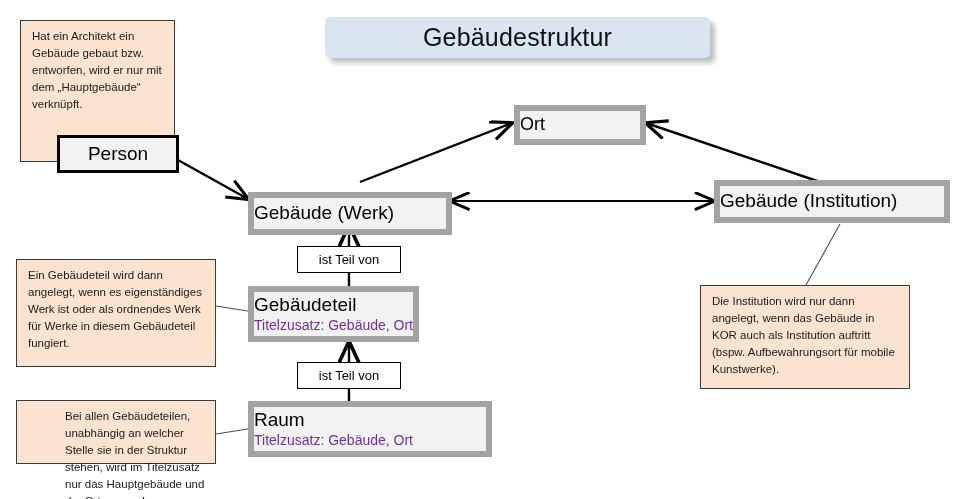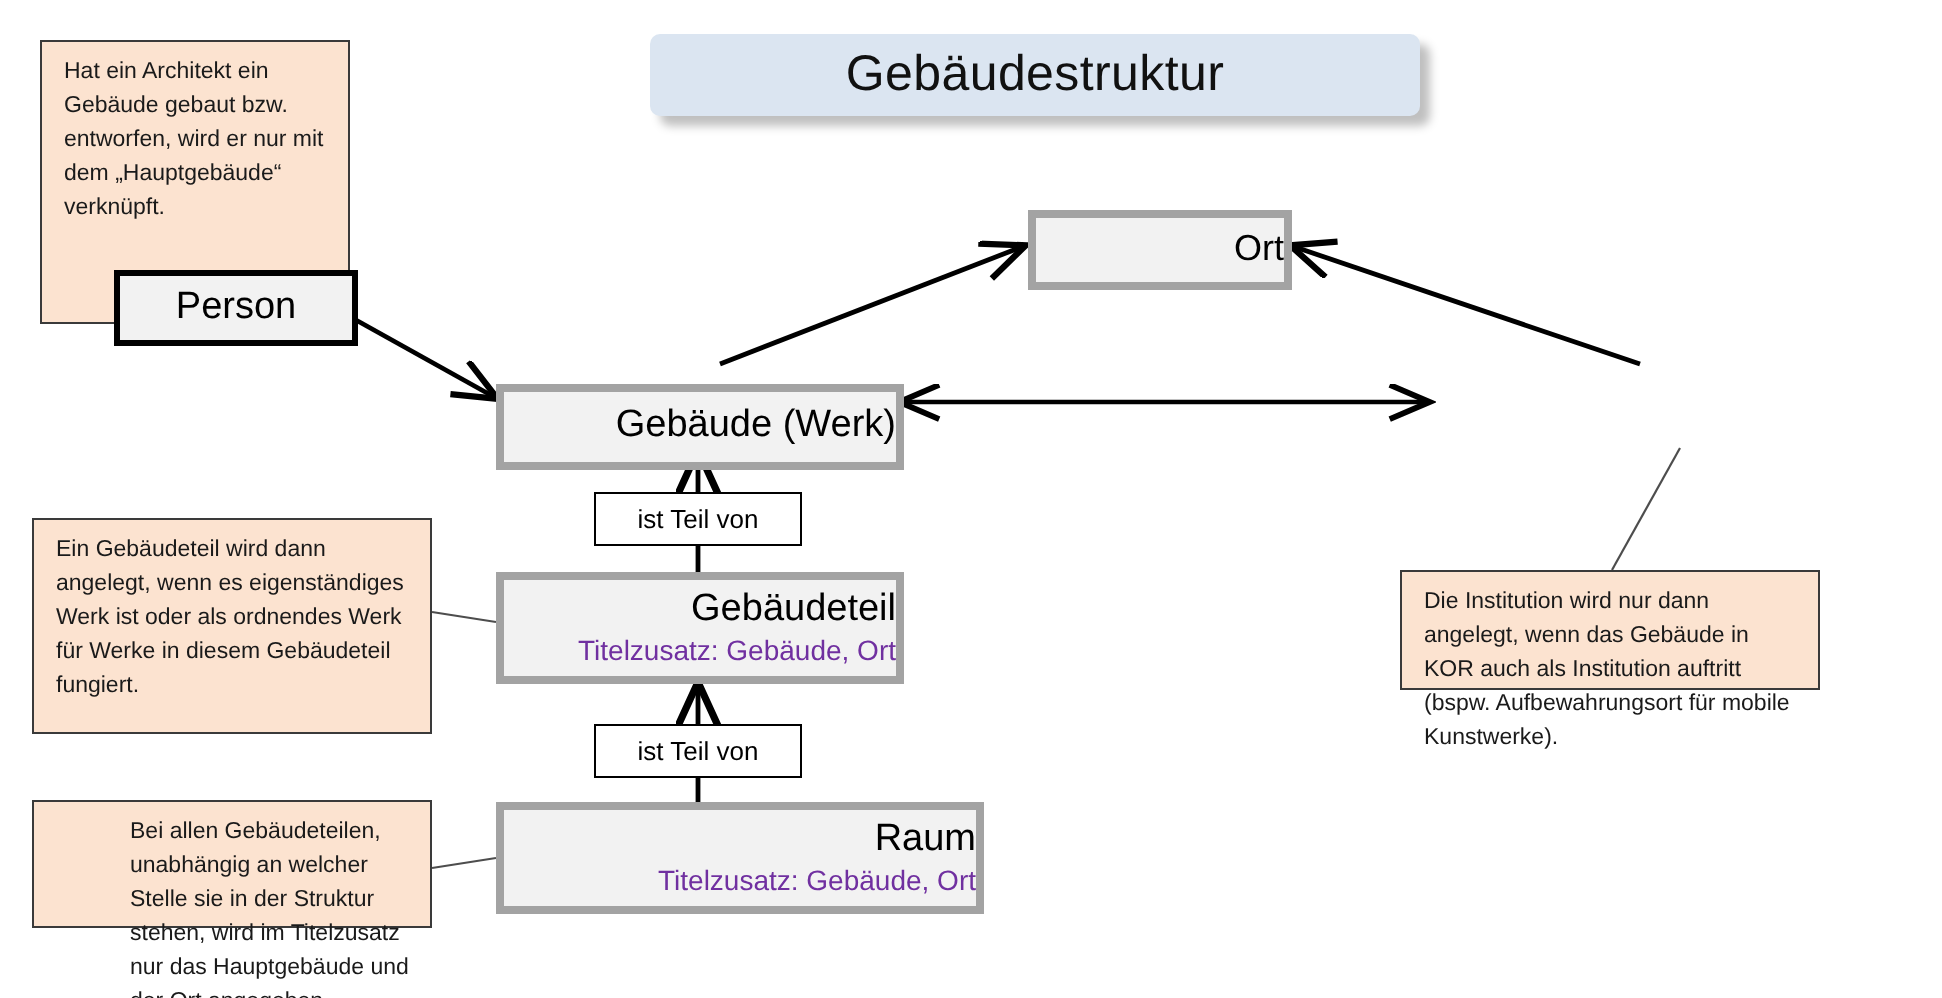--- a/index.html
+++ b/index.html
@@ -40,25 +40,25 @@
   .title-banner .title-text {
     font-size: 25px;
     color: #111111;
     letter-spacing: 0.2px;
   }
 
   
   .entity {
     position: absolute;
     background: #f2f2f2;
-    border: 4px solid #a3a3a3;
+    border: 6px solid #a3a3a3;
     box-sizing: border-box;
     display: flex;
     flex-direction: column;
-    align-items: flex-end;
+    align-items: flex-start;
     justify-content: center;
     text-align: center;
   }
   .entity .ent-title {
     font-size: 19px;
     color: #000000;
     line-height: 1.1;
   }
   .entity .ent-sub {
     font-size: 14px;
@@ -178,26 +178,29 @@
   </div>
 
   <div class="entity small" style="left:514px; top:105px; width:132px; height:40px;">
     <span class="ent-title">Ort</span>
   </div>
 
   <div class="entity" style="left:248px; top:192px; width:204px; height:43px;">
     <span class="ent-title">Gebäude (Werk)</span>
   </div>
 
+  <div class="entity" style="left:714px; top:180px; width:236px; height:43px;">
+    <span class="ent-title">Gebäude (Institution)</span>
+  </div>
 
   <div class="rel-label" style="left:297px; top:246px; width:104px; height:27px;">
     <span>ist Teil von</span>
   </div>
 
-  <div class="entity" style="left:248px; top:286px; width:204px; height:56px;">
+  <div class="entity" style="left:248px; top:286px; width:171px; height:56px;">
     <span class="ent-title">Gebäudeteil</span>
     <span class="ent-sub">Titelzusatz: Gebäude, Ort</span>
   </div>
 
   <div class="rel-label" style="left:297px; top:362px; width:104px; height:27px;">
     <span>ist Teil von</span>
   </div>
 
   <div class="entity" style="left:248px; top:401px; width:244px; height:56px;">
     <span class="ent-title">Raum</span>
@@ -205,17 +208,17 @@
   </div>
 
   <div class="note" style="left:16px; top:259px; width:200px; height:108px;">
     <p>Ein Gebäudeteil wird dann angelegt, wenn es eigenständiges Werk ist oder als ordnendes Werk für Werke in diesem  Gebäudeteil fungiert.</p>
   </div>
 
   <div class="note" style="left:16px; top:400px; width:200px; height:64px;padding-left:48px;">
     <p>Bei allen Gebäudeteilen, unabhängig an welcher Stelle sie in der Struktur stehen, wird im Titelzusatz nur das Hauptgebäude und der Ort angegeben.</p>
   </div>
 
-  <div class="note" style="left:700px; top:285px; width:210px; height:60px;">
+  <div class="note" style="left:700px; top:285px; width:210px; height:104px;">
     <p>Die Institution wird nur dann angelegt, wenn das Gebäude in KOR auch als Institution auftritt (bspw. Aufbewahrungsort für mobile Kunstwerke).</p>
   </div>
 
 </div>
 
 </body></html>

